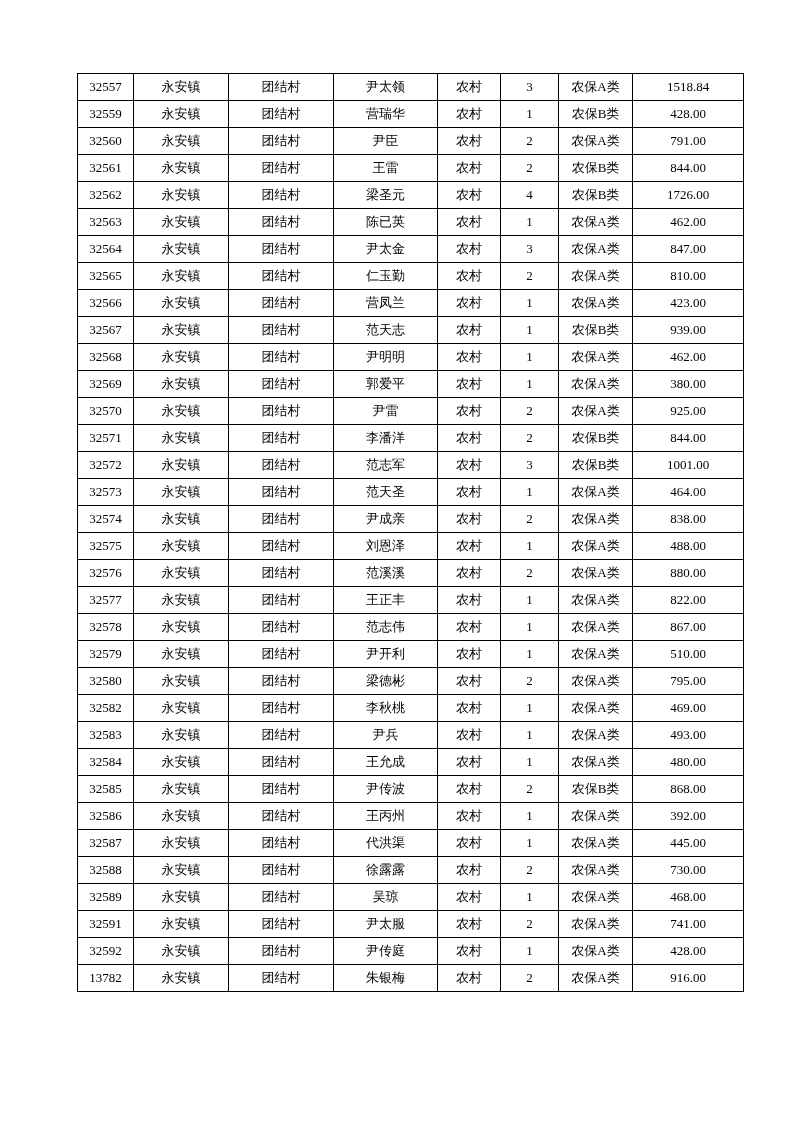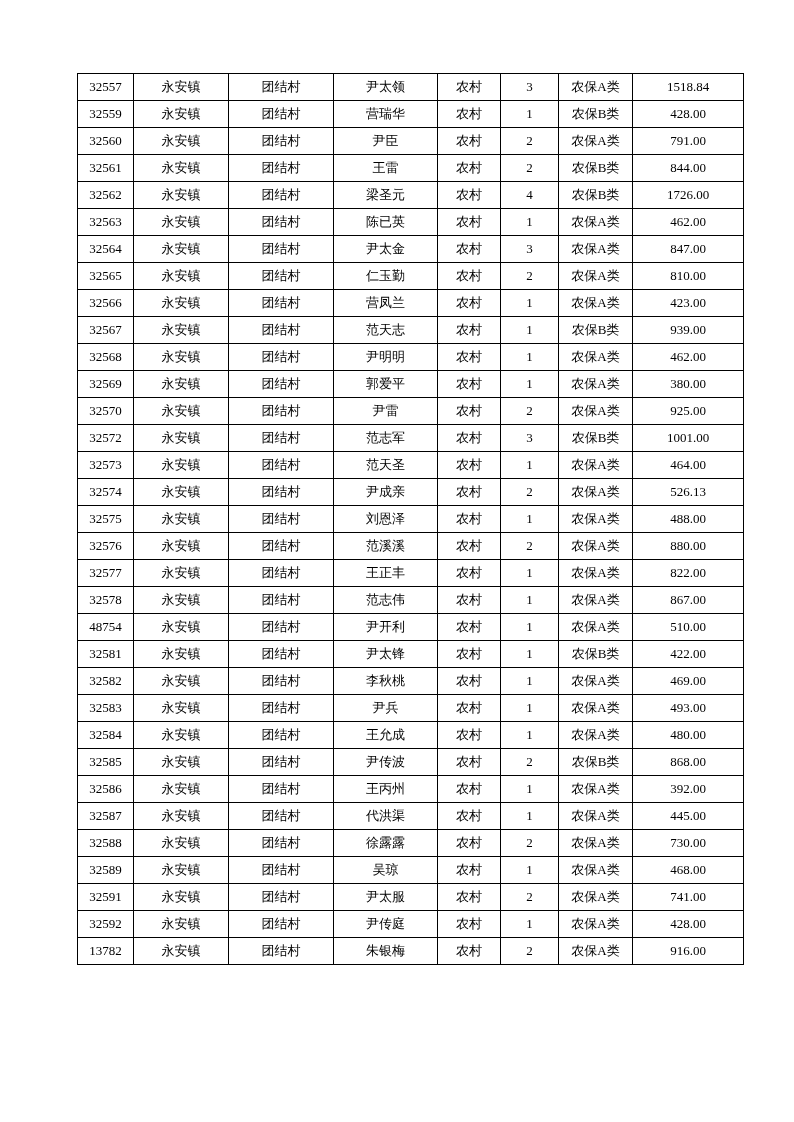--- a/index.html
+++ b/index.html
@@ -179,20 +179,30 @@
           <td>32570</td>
           <td>永安镇</td>
           <td>团结村</td>
           <td>尹雷</td>
           <td>农村</td>
           <td>2</td>
           <td>农保A类</td>
           <td>925.00</td>
         </tr>
         <tr>
+          <td>32571</td>
+          <td>永安镇</td>
+          <td>团结村</td>
+          <td>李潘洋</td>
+          <td>农村</td>
+          <td>2</td>
+          <td>农保B类</td>
+          <td>844.00</td>
+        </tr>
+        <tr>
           <td>32572</td>
           <td>永安镇</td>
           <td>团结村</td>
           <td>范志军</td>
           <td>农村</td>
           <td>3</td>
           <td>农保B类</td>
           <td>1001.00</td>
         </tr>
         <tr>
@@ -206,21 +216,21 @@
           <td>464.00</td>
         </tr>
         <tr>
           <td>32574</td>
           <td>永安镇</td>
           <td>团结村</td>
           <td>尹成亲</td>
           <td>农村</td>
           <td>2</td>
           <td>农保A类</td>
-          <td>526.13</td>
+          <td>838.00</td>
         </tr>
         <tr>
           <td>32575</td>
           <td>永安镇</td>
           <td>团结村</td>
           <td>刘恩泽</td>
           <td>农村</td>
           <td>1</td>
           <td>农保A类</td>
           <td>488.00</td>
@@ -249,38 +259,38 @@
           <td>32578</td>
           <td>永安镇</td>
           <td>团结村</td>
           <td>范志伟</td>
           <td>农村</td>
           <td>1</td>
           <td>农保A类</td>
           <td>867.00</td>
         </tr>
         <tr>
-          <td>48754</td>
+          <td>32579</td>
           <td>永安镇</td>
           <td>团结村</td>
           <td>尹开利</td>
           <td>农村</td>
           <td>1</td>
           <td>农保A类</td>
           <td>510.00</td>
         </tr>
         <tr>
-          <td>32581</td>
-          <td>永安镇</td>
-          <td>团结村</td>
-          <td>尹太锋</td>
-          <td>农村</td>
-          <td>1</td>
-          <td>农保B类</td>
-          <td>422.00</td>
+          <td>32580</td>
+          <td>永安镇</td>
+          <td>团结村</td>
+          <td>梁德彬</td>
+          <td>农村</td>
+          <td>2</td>
+          <td>农保A类</td>
+          <td>795.00</td>
         </tr>
         <tr>
           <td>32582</td>
           <td>永安镇</td>
           <td>团结村</td>
           <td>李秋桃</td>
           <td>农村</td>
           <td>1</td>
           <td>农保A类</td>
           <td>469.00</td>

